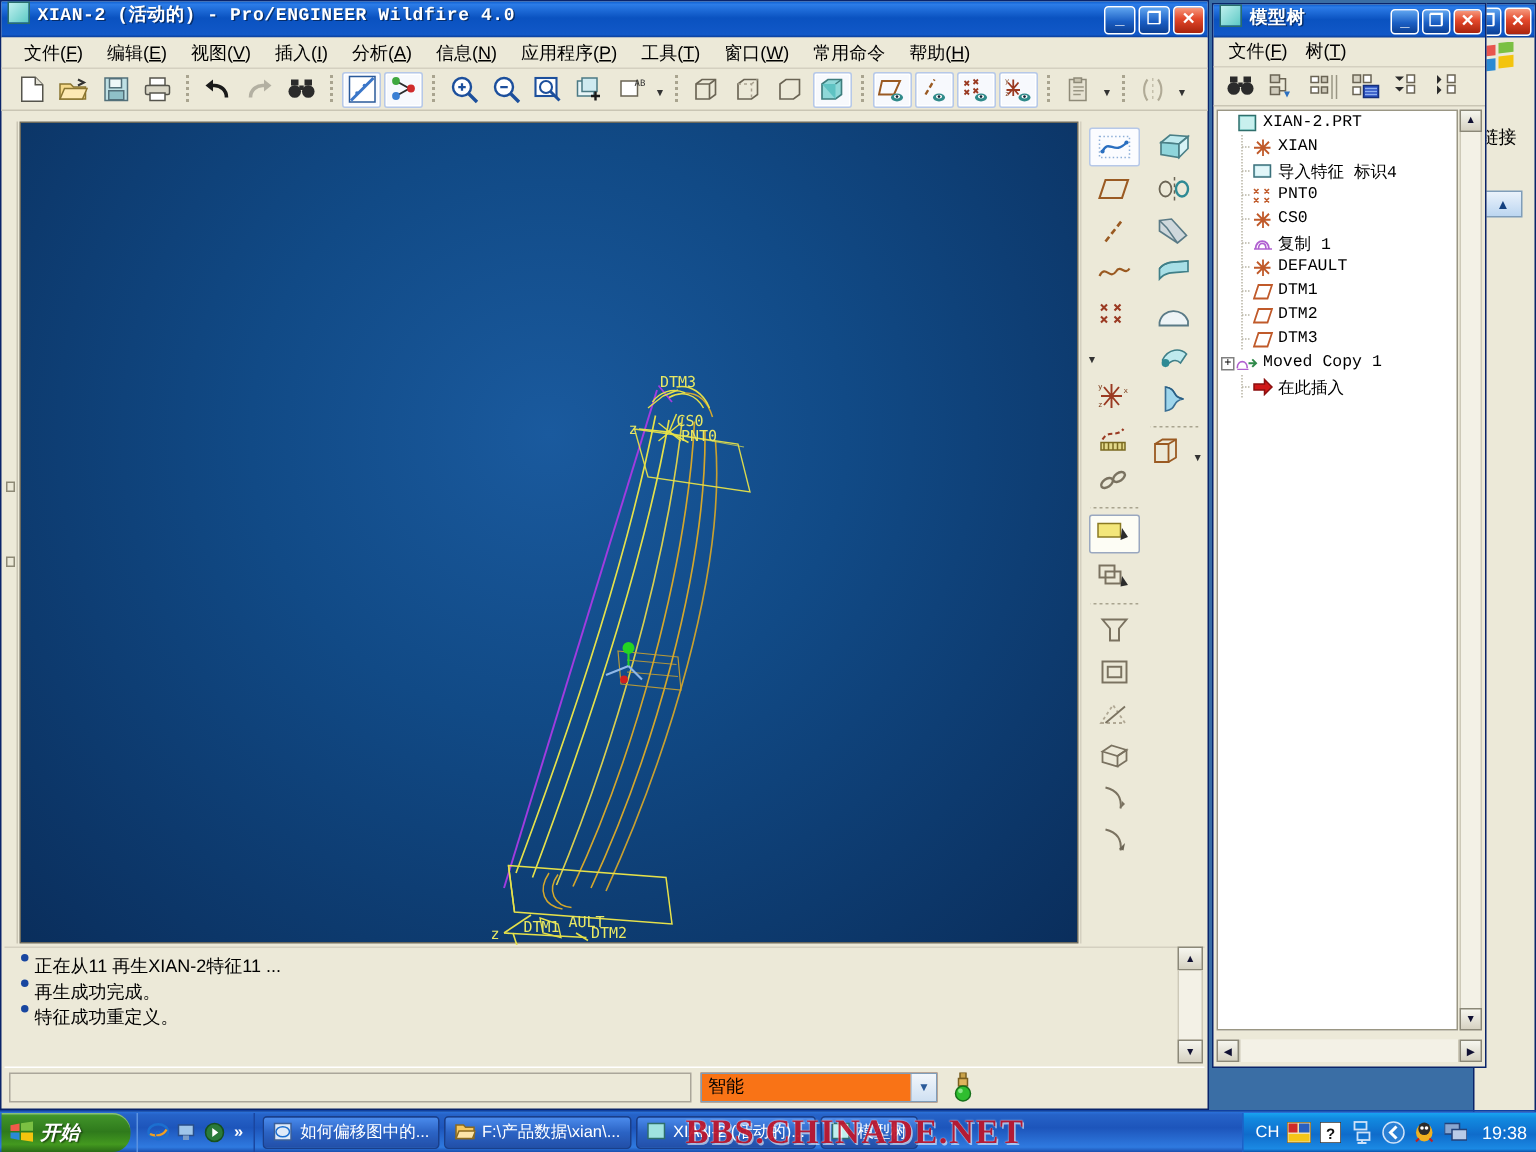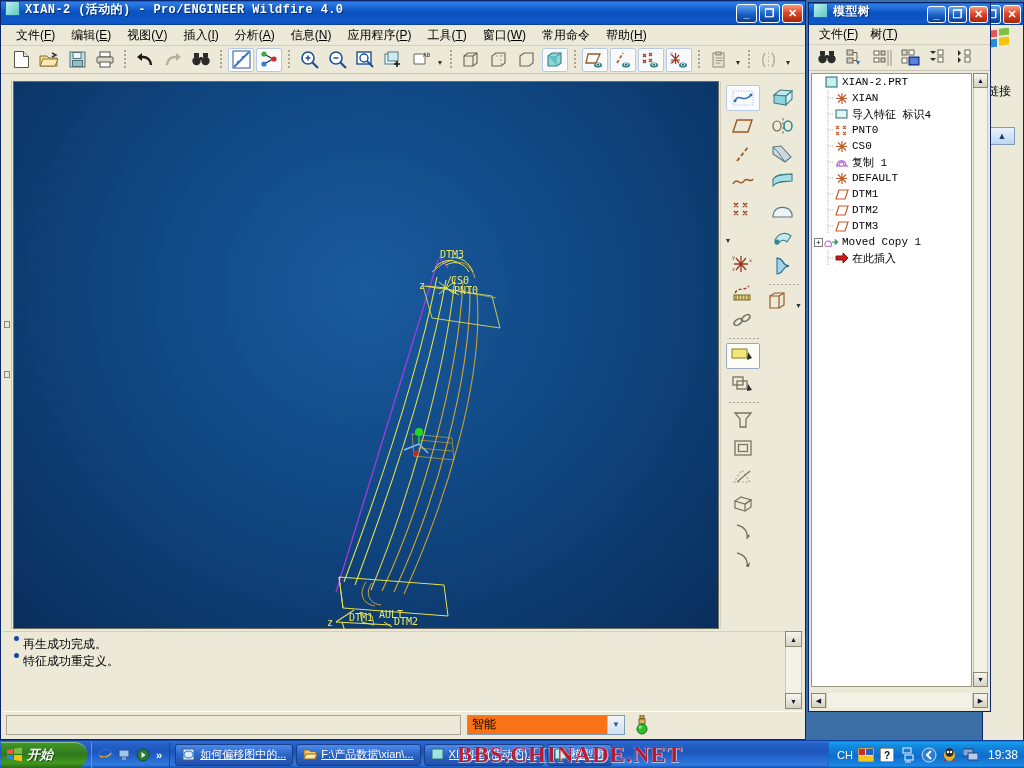--- a/index.html
+++ b/index.html
@@ -235,21 +235,21 @@
   .ql-more { color:#fff; font-size:11px; font-weight:bold; padding:0 2px; }
   .task-btns { display:flex; align-items:center; gap:3px; margin-left:5px; flex:1; overflow:hidden; }
   .task-btn {
     height:22px; display:flex; align-items:center; gap:4px; padding:0 6px;
     background:linear-gradient(180deg,#4b8bec,#2b63c4 50%,#224fa8);
     border:1px solid #1a3f8a; border-radius:3px;
     color:#fff; font-size:11px; white-space:nowrap; overflow:hidden;
     max-width:160px;
   }
   .task-btn .tb-ico { width:14px; height:14px; flex:none; }
-  .task-btn .tb-txt { overflow:hidden; text-overflow:ellipsis;text-decoration:underline; }
+  .task-btn .tb-txt { overflow:hidden; text-overflow:ellipsis; }
   .tray {
     height:26px; display:flex; align-items:center; gap:5px; padding:0 6px 0 8px;
     background:linear-gradient(180deg,#18a3f0 0%,#128ae0 14%,#0f6ccb 55%,#1b8ae4 92%,#0b54ab 100%);
     border-left:1px solid #1b62c8;
   }
   .tray-text { color:#fff; font-size:11px; }
   .tray-clock { color:#fff; font-size:12px; margin-left:4px; }
 
   
   #watermark {
@@ -741,20 +741,26 @@
           </div>
         </div>
       </div>
     </div>
 
     <div class="msg-area" id="msg-area">
         <div class="msg">
           <span class="bullet">
             <span class="dot"></span>
           </span>
+          <span>正在从11 再生XIAN-2特征11 ...</span>
+        </div>
+        <div class="msg">
+          <span class="bullet">
+            <span class="dot"></span>
+          </span>
           <span>再生成功完成。</span>
         </div>
         <div class="msg">
           <span class="bullet">
             <span class="dot"></span>
           </span>
           <span>特征成功重定义。</span>
         </div>
       </div>
     <div class="msg-scroll">

